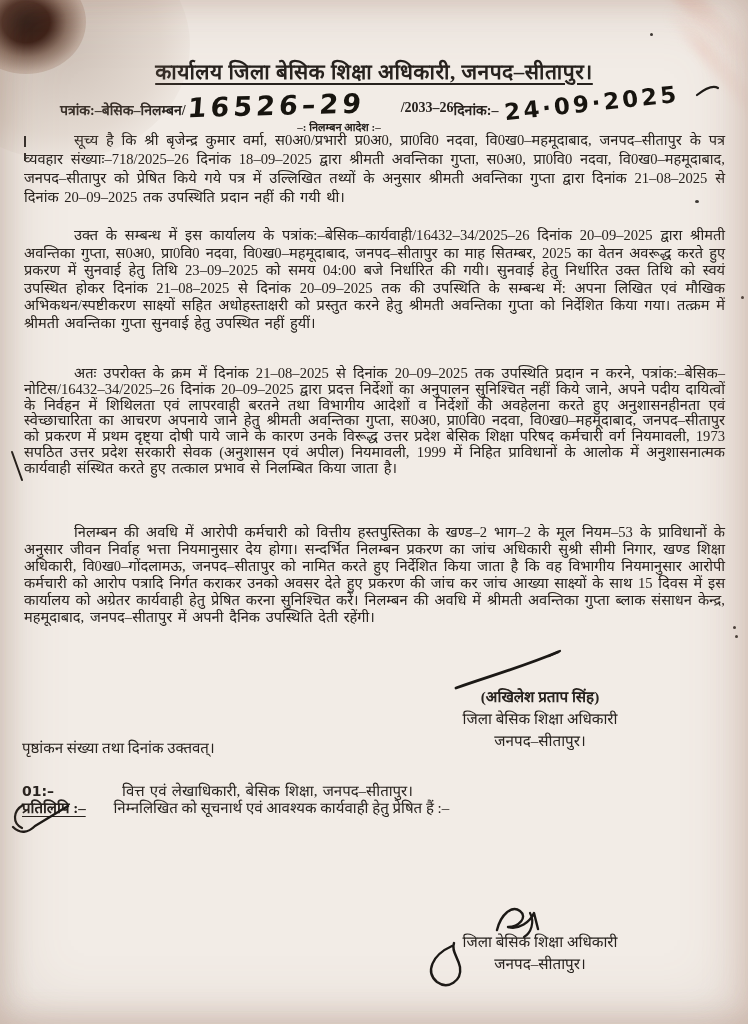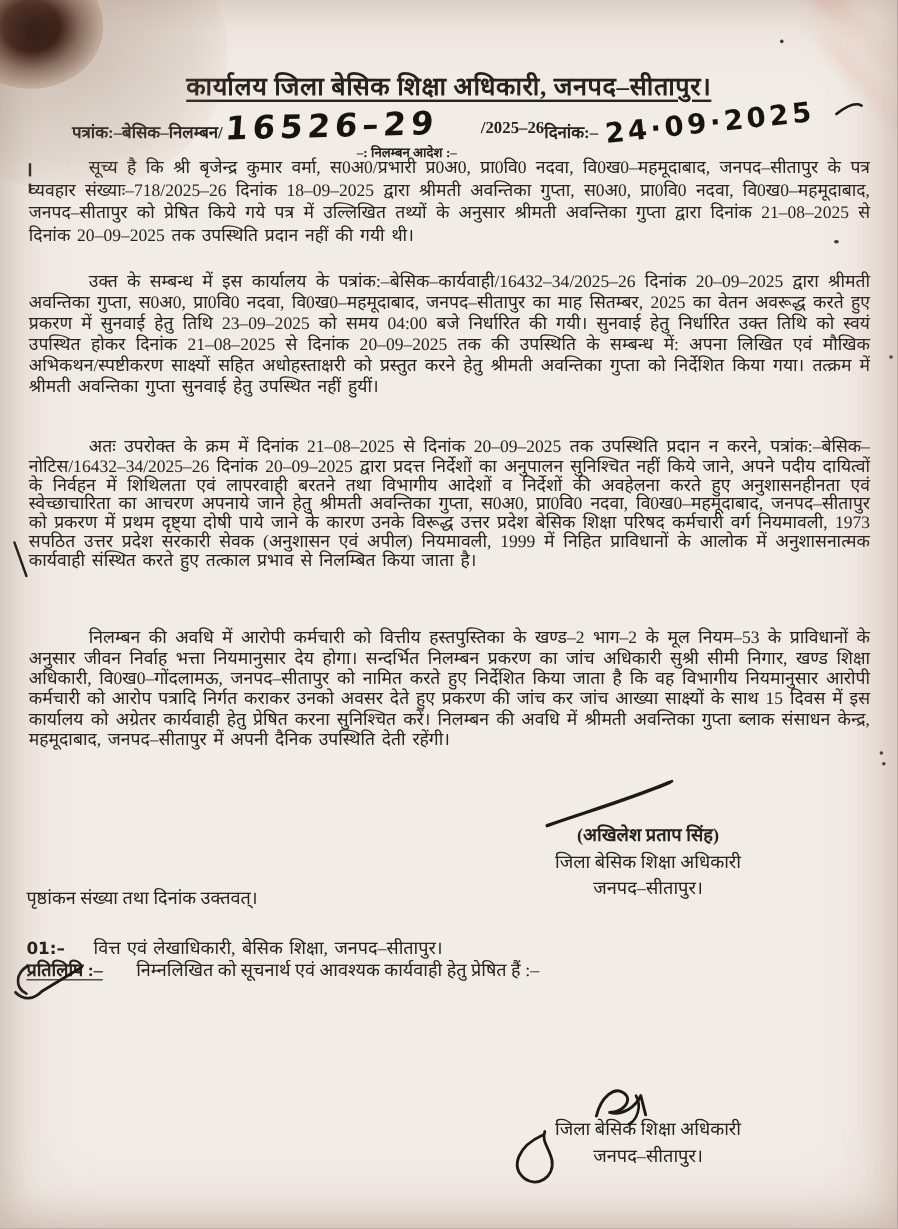--- a/index.html
+++ b/index.html
@@ -75,21 +75,21 @@
   .sig-block{position:absolute;left:428px;width:224px;text-align:center;z-index:2;font-size:15.2px;line-height:22px;}
   .sig-block.top{top:686px;}
   .sig-name{font-weight:bold;}
   .sig-block.bottom{top:931px;}
 
   
   .endorsement{position:absolute;left:22px;top:737px;font-size:15px;z-index:2;}
   .copy-heading{position:absolute;left:22px;top:758px;font-size:15px;z-index:2;margin-top:39px;}
   .copy-label{font-weight:bold;text-decoration:underline;text-underline-offset:3px;}
   .copy-head-text{margin-left:24px;}
-  .copy-item{position:absolute;left:22px;width:706px;display:flex;z-index:2;font-size:15px;line-height:20px;}
+  .copy-item{position:absolute;left:22px;width:706px;display:flex;z-index:2;font-size:15px;line-height:20px;gap:44px;}
   .copy-item .num{flex:0 0 56px;font-weight:600;font-family:"DejaVu Sans",sans-serif;font-size:14px;}
   .copy-item .txt{flex:1;text-align:justify;word-spacing:1.5px;padding-right:4px;}
   .copy-item.i1{top:781px;}
   .copy-item.i2{top:803px;}
   .copy-item.i3{top:855px;}
   .copy-item.i4{top:895px;}
 
   .ink-svg{position:absolute;inset:0;z-index:5;pointer-events:none;}
   .ink-svg path{fill:none;stroke:#1c1916;stroke-linecap:round;stroke-linejoin:round;}
 </style>
@@ -108,21 +108,21 @@
   <div class="speck" style="left:735px;top:635px;width:3px;height:3px;"></div>
   <div class="speck" style="left:741px;top:296px;width:3px;height:3px;"></div>
   <div class="tickmark" style="left:24px;top:136px;width:2px;height:11px;"></div>
   <div class="tickmark" style="left:24px;top:153px;width:2px;height:8px;"></div>
 
   <div class="doc-title">कार्यालय जिला बेसिक शिक्षा अधिकारी, जनपद–सीतापुर।</div>
 
   <div class="ref-line">
     <span class="ref-prefix">पत्रांक:–बेसिक–निलम्बन/</span>
     <span class="hw hw-number">16526–29</span>
-    <span class="ref-year">/2025–26</span>
+    <span class="ref-year">/2033–26</span>
     <span class="date-label">दिनांक:–</span>
     <span class="hw hw-date">24·09·2025</span>
   </div>
 
   <div class="order-heading">–: निलम्बन आदेश :–</div>
 
   <div class="para p1">सूच्य है कि श्री बृजेन्द्र कुमार वर्मा, स0अ0/प्रभारी प्र0अ0, प्रा0वि0 नदवा, वि0ख0–महमूदाबाद, जनपद–सीतापुर के पत्र व्यवहार संख्याः–718/2025–26 दिनांक 18–09–2025 द्वारा श्रीमती अवन्तिका गुप्ता, स0अ0, प्रा0वि0 नदवा, वि0ख0–महमूदाबाद, जनपद–सीतापुर को प्रेषित किये गये पत्र में उल्लिखित तथ्यों के अनुसार श्रीमती अवन्तिका गुप्ता द्वारा दिनांक 21–08–2025 से दिनांक 20–09–2025 तक उपस्थिति प्रदान नहीं की गयी थी।</div>
   <div class="para p2">उक्त के सम्बन्ध में इस कार्यालय के पत्रांक:–बेसिक–कार्यवाही/16432–34/2025–26 दिनांक 20–09–2025 द्वारा श्रीमती अवन्तिका गुप्ता, स0अ0, प्रा0वि0 नदवा, वि0ख0–महमूदाबाद, जनपद–सीतापुर का माह सितम्बर, 2025 का वेतन अवरूद्ध करते हुए प्रकरण में सुनवाई हेतु तिथि 23–09–2025 को समय 04:00 बजे निर्धारित की गयी। सुनवाई हेतु निर्धारित उक्त तिथि को स्वयं उपस्थित होकर दिनांक 21–08–2025 से दिनांक 20–09–2025 तक की उपस्थिति के सम्बन्ध में: अपना लिखित एवं मौखिक अभिकथन/स्पष्टीकरण साक्ष्यों सहित अधोहस्ताक्षरी को प्रस्तुत करने हेतु श्रीमती अवन्तिका गुप्ता को निर्देशित किया गया। तत्क्रम में श्रीमती अवन्तिका गुप्ता सुनवाई हेतु उपस्थित नहीं हुयीं।</div>
   <div class="para p3">अतः उपरोक्त के क्रम में दिनांक 21–08–2025 से दिनांक 20–09–2025 तक उपस्थिति प्रदान न करने, पत्रांक:–बेसिक–नोटिस/16432–34/2025–26 दिनांक 20–09–2025 द्वारा प्रदत्त निर्देशों का अनुपालन सुनिश्चित नहीं किये जाने, अपने पदीय दायित्वों के निर्वहन में शिथिलता एवं लापरवाही बरतने तथा विभागीय आदेशों व निर्देशों की अवहेलना करते हुए अनुशासनहीनता एवं स्वेच्छाचारिता का आचरण अपनाये जाने हेतु श्रीमती अवन्तिका गुप्ता, स0अ0, प्रा0वि0 नदवा, वि0ख0–महमूदाबाद, जनपद–सीतापुर को प्रकरण में प्रथम दृष्ट्या दोषी पाये जाने के कारण उनके विरूद्ध उत्तर प्रदेश बेसिक शिक्षा परिषद कर्मचारी वर्ग नियमावली, 1973 सपठित उत्तर प्रदेश सरकारी सेवक (अनुशासन एवं अपील) नियमावली, 1999 में निहित प्राविधानों के आलोक में अनुशासनात्मक कार्यवाही संस्थित करते हुए तत्काल प्रभाव से निलम्बित किया जाता है।</div>
   <div class="para p4">निलम्बन की अवधि में आरोपी कर्मचारी को वित्तीय हस्तपुस्तिका के खण्ड–2 भाग–2 के मूल नियम–53 के प्राविधानों के अनुसार जीवन निर्वाह भत्ता नियमानुसार देय होगा। सन्दर्भित निलम्बन प्रकरण का जांच अधिकारी सुश्री सीमी निगार, खण्ड शिक्षा अधिकारी, वि0ख0–गोंदलामऊ, जनपद–सीतापुर को नामित करते हुए निर्देशित किया जाता है कि वह विभागीय नियमानुसार आरोपी कर्मचारी को आरोप पत्रादि निर्गत कराकर उनको अवसर देते हुए प्रकरण की जांच कर जांच आख्या साक्ष्यों के साथ 15 दिवस में इस कार्यालय को अग्रेतर कार्यवाही हेतु प्रेषित करना सुनिश्चित करें। निलम्बन की अवधि में श्रीमती अवन्तिका गुप्ता ब्लाक संसाधन केन्द्र, महमूदाबाद, जनपद–सीतापुर में अपनी दैनिक उपस्थिति देती रहेंगी।</div>

